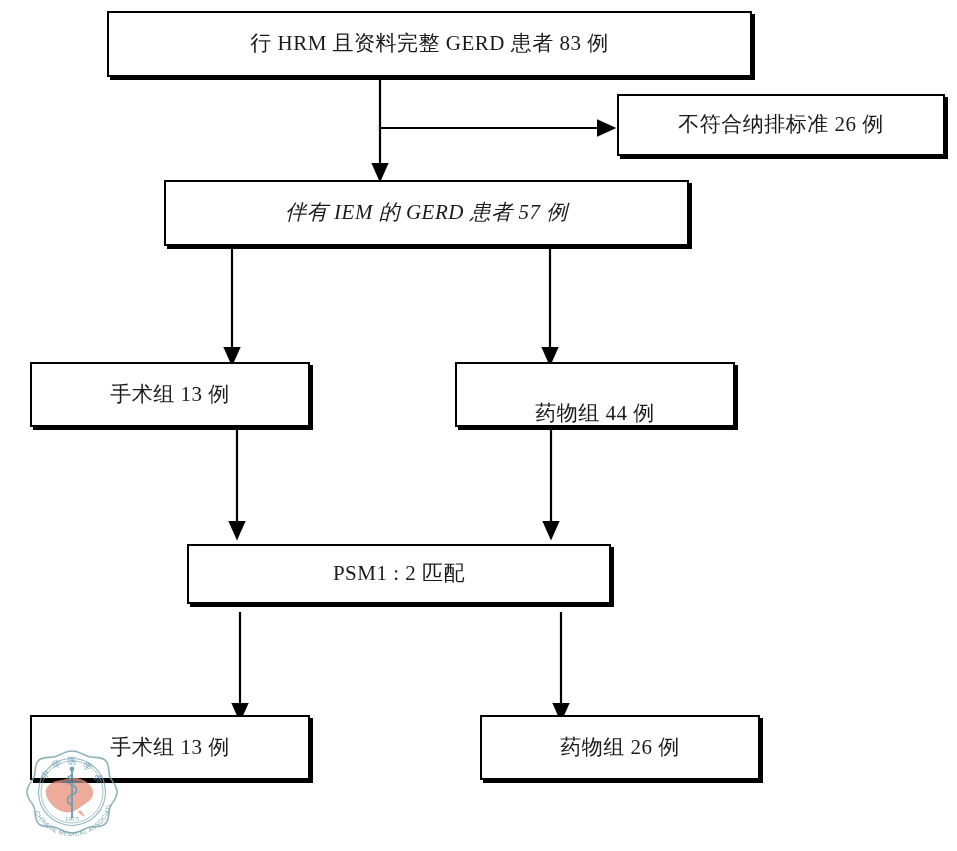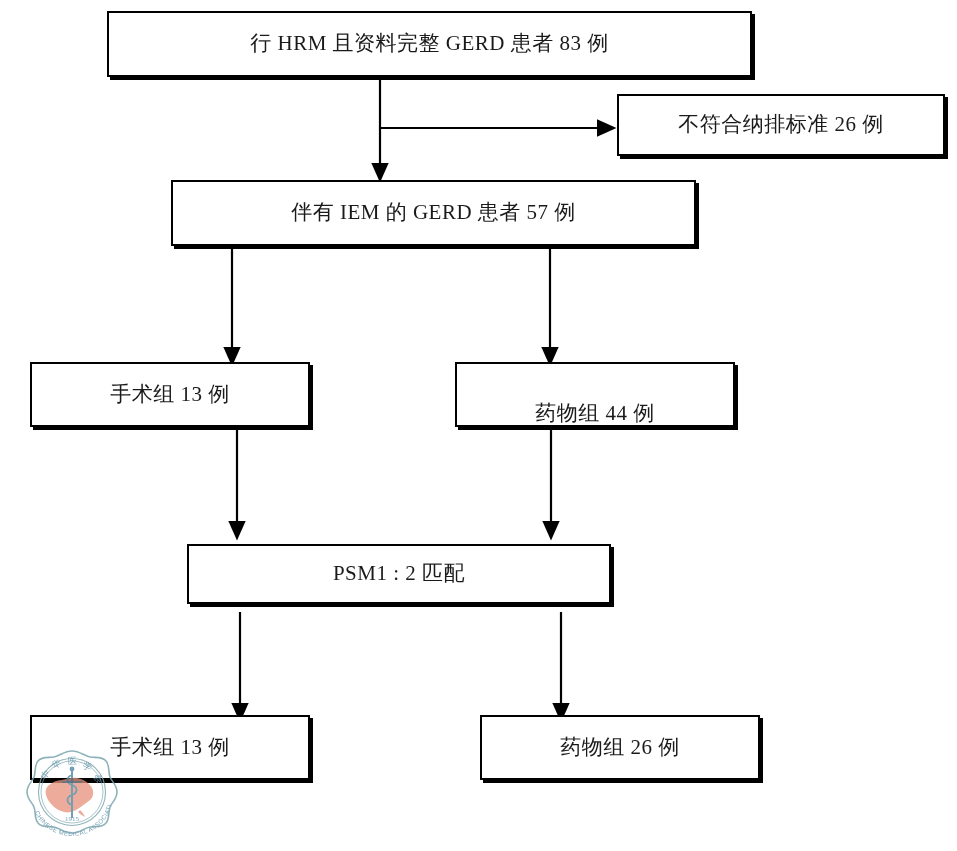--- a/index.html
+++ b/index.html
@@ -101,21 +101,21 @@
   </svg>
 
   <div class="node" style="left:107px; top:11px; width:645px; height:66px;">
     <span class="node-label">行 HRM 且资料完整 GERD 患者 83 例</span>
   </div>
 
   <div class="node" style="left:617px; top:94px; width:328px; height:62px;">
     <span class="node-label">不符合纳排标准 26 例</span>
   </div>
 
-  <div class="node" style="left:171px; top:180px; width:525px; height:66px;">
+  <div class="node" style="left:164px; top:180px; width:525px; height:66px;font-style:italic;">
     <span class="node-label">伴有 IEM 的 GERD 患者 57 例</span>
   </div>
 
   <div class="node" style="left:30px; top:362px; width:280px; height:65px;">
     <span class="node-label">手术组 13 例</span>
   </div>
 
   <div class="node" style="left:455px; top:362px; width:280px; height:65px;align-items:flex-end;">
     <span class="node-label">药物组 44 例</span>
   </div>

